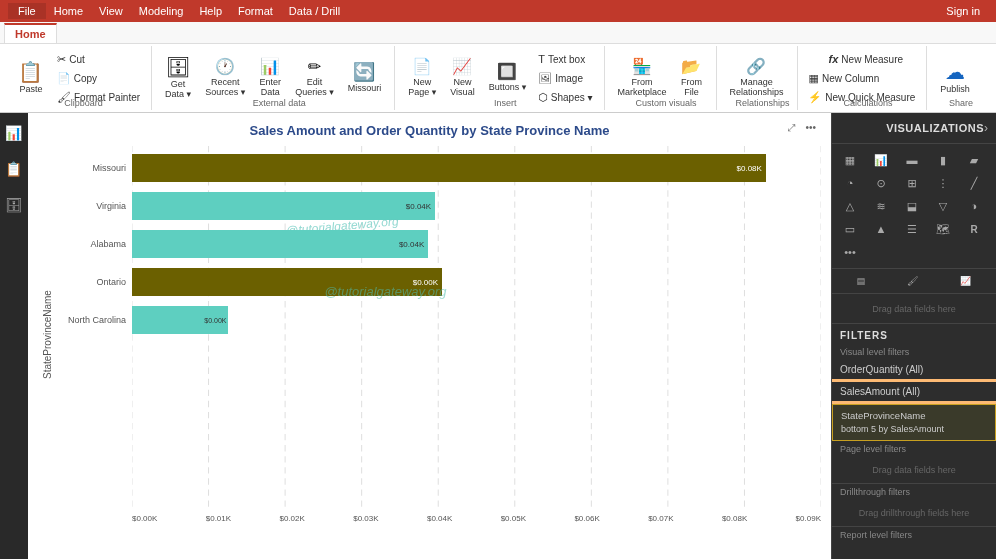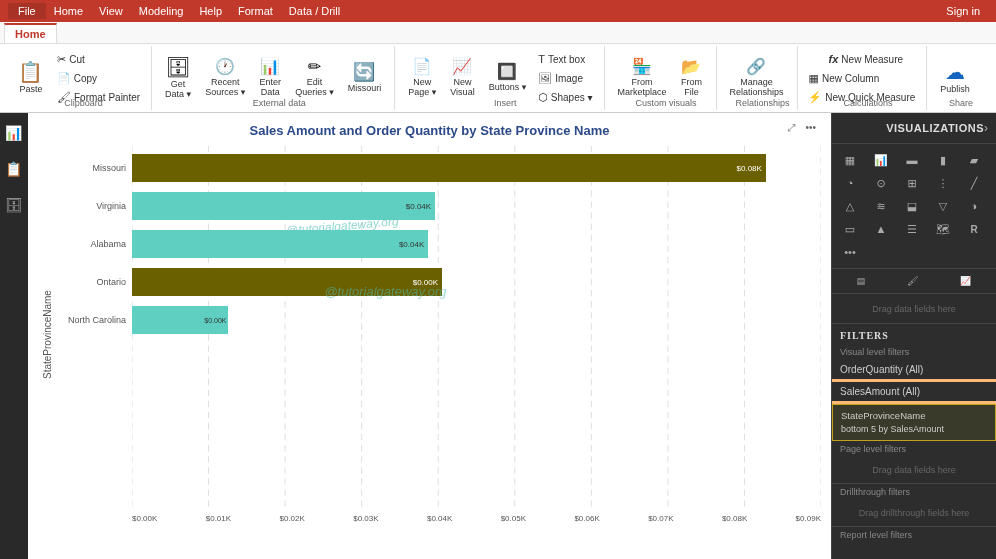--- a/index.html
+++ b/index.html
@@ -64,21 +64,21 @@
 
     .viz-icons { display: grid; grid-template-columns: repeat(5, 1fr); gap: 3px; padding: 6px; border-bottom: 1px solid #444; }
     .viz-icon { width: 24px; height: 20px; display: flex; align-items: center; justify-content: center; font-size: 11px; color: #aaa; cursor: pointer; border: 1px solid transparent; }
 
     .viz-fields { display: flex; justify-content: space-around; padding: 4px; border-bottom: 1px solid #444; }
     .viz-field-btn { display: flex; flex-direction: column; align-items: center; font-size: 9px; color: #aaa; cursor: pointer; padding: 3px 6px; }
 
     .drag-zone { padding: 8px; font-size: 9px; color: #666; text-align: center; border-bottom: 1px solid #444; min-height: 30px; display: flex; align-items: center; justify-content: center; }
 
     .filters-section { flex: 1; overflow-y: auto; }
-    .filters-title { font-size: 10px; font-weight: bold; color: #ddd; letter-spacing: 1px; padding: 6px 8px 3px; font-family: Liberation Serif, serif; }
+    .filters-title { font-size: 10px; font-weight: bold; color: #ddd; letter-spacing: 1px; padding: 6px 8px 3px; }
     .filter-sublabel { font-size: 9px; color: #888; padding: 3px 8px; }
     .filter-item { padding: 4px 8px; font-size: 10px; color: #ccc; cursor: pointer; border-bottom: 3px solid #fdba74; }
     .filter-item.active { border: 1px solid #c8a020; background: #3a3a2a; }
   </style>
 </head>
 <body>
 
 <div class="menu-bar">
   <span style="background:#a93226; padding: 2px 10px;">File</span>
   <span>Home</span>

